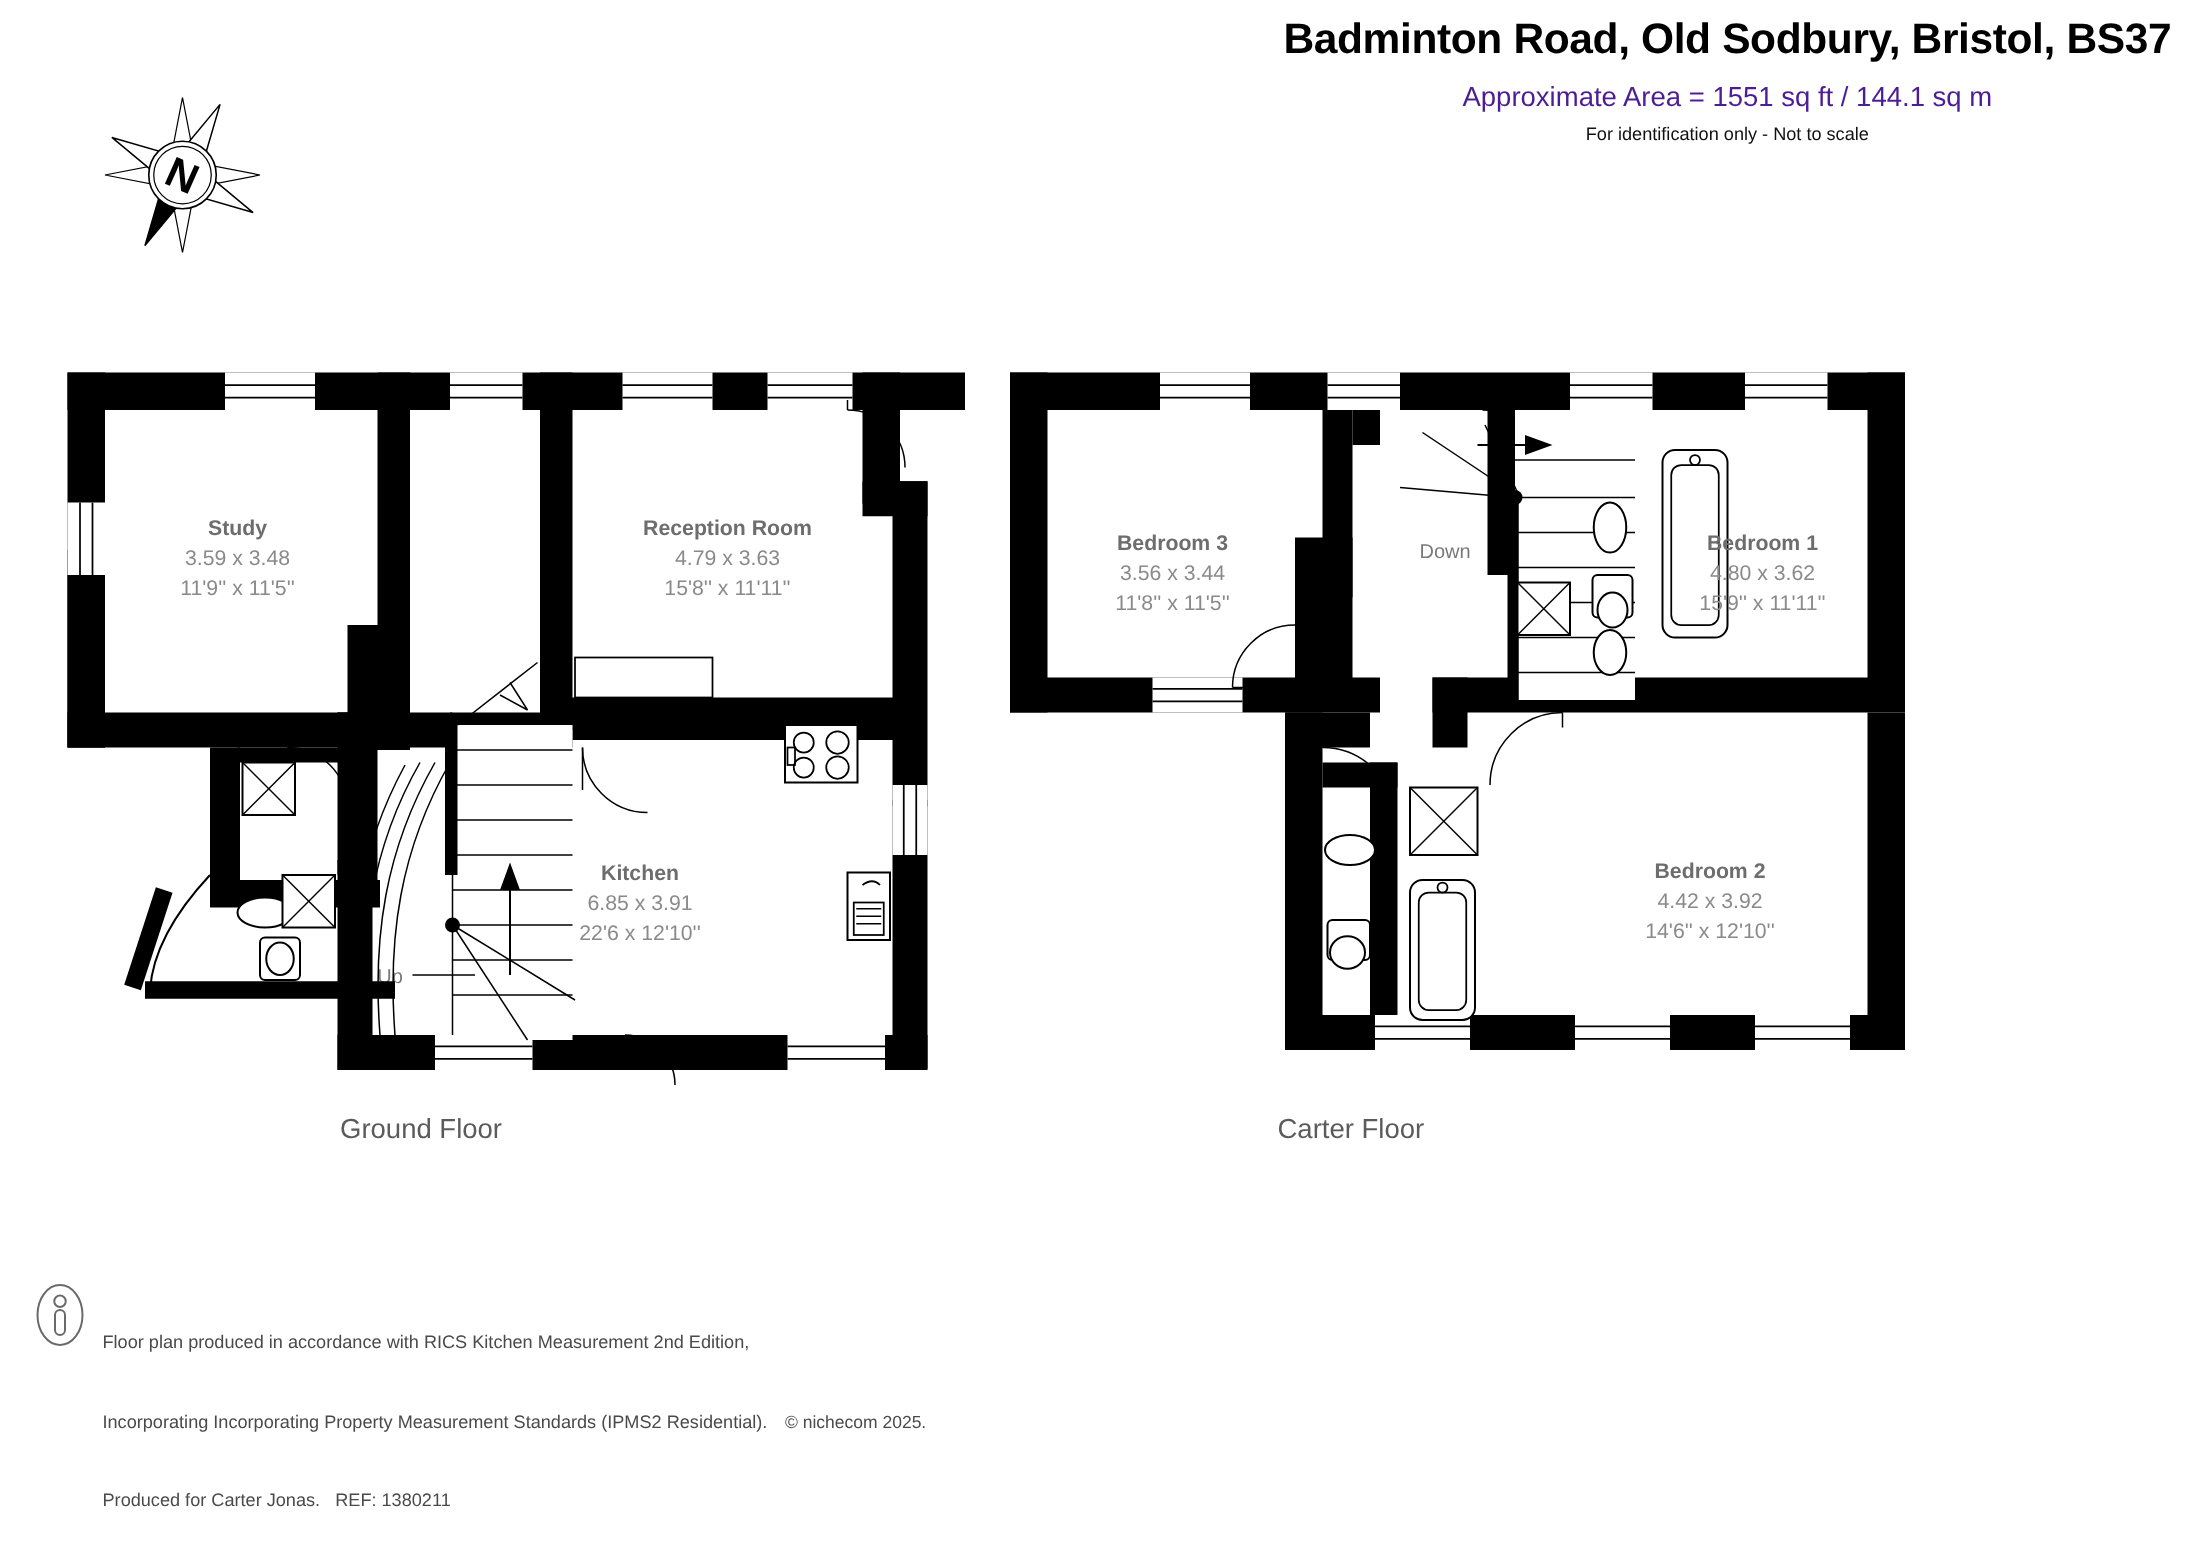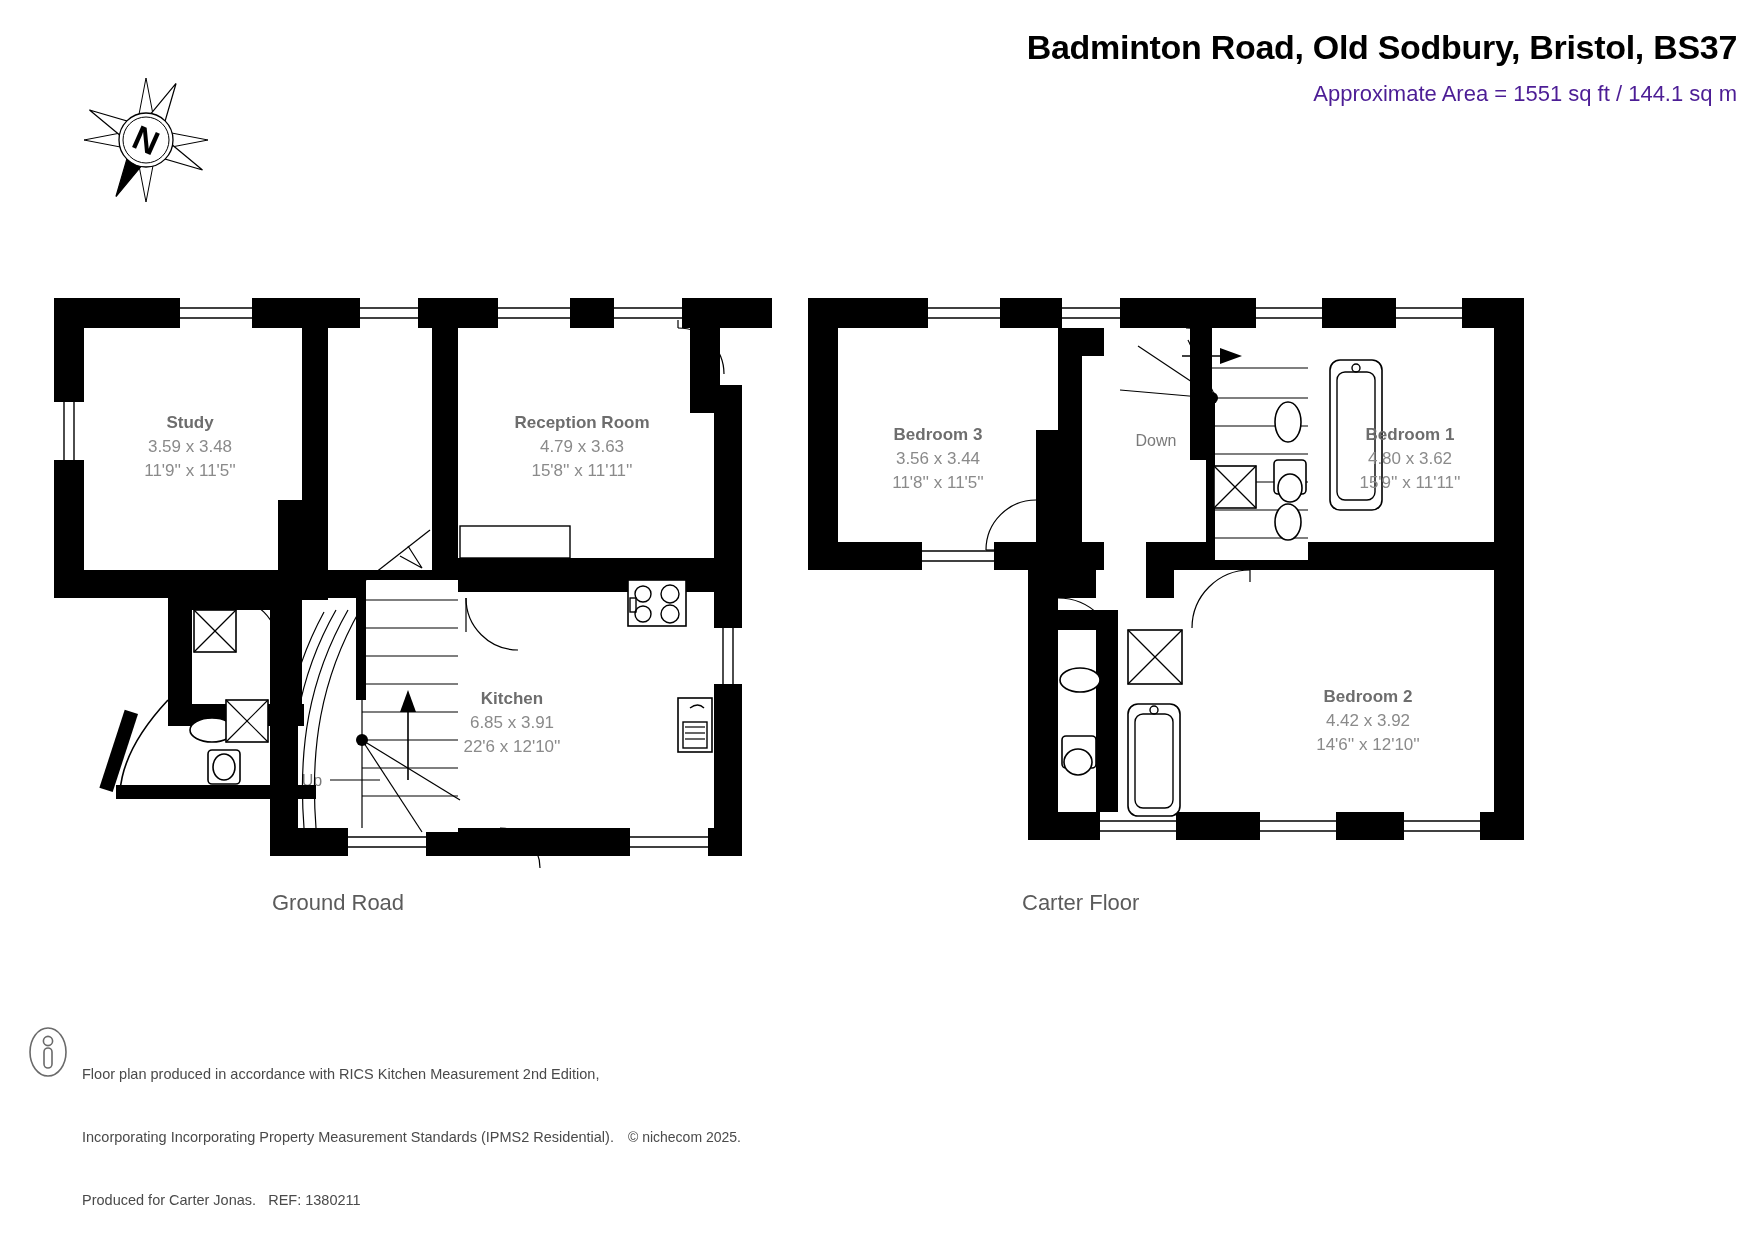--- a/index.html
+++ b/index.html
@@ -1,21 +1,21 @@
 <!DOCTYPE html>
 <html><head>
 <meta charset="utf-8">
 <style>
   html,body{margin:0;padding:0;background:#ffffff;}
   body{width:1755px;height:1241px;position:relative;overflow:hidden;
        font-family:"Liberation Sans","DejaVu Sans",sans-serif;}
   #root{position:absolute;inset:0;}
 
   
-  .header{position:absolute;right:18px;top:28px;text-align:right;}
+  .header{position:absolute;right:18px;top:12px;text-align:center;}
   .title{font-size:34px;font-weight:bold;color:#000;letter-spacing:-0.3px;
          font-family:"Liberation Sans","DejaVu Sans",sans-serif;line-height:1.15;}
   .subtitle{font-size:22px;color:#4c1d95;margin-top:14px;font-weight:400;}
   .note{font-size:14.5px;color:#111;margin-top:9px;font-weight:400;}
 
   
   .compass{position:absolute;left:78px;top:72px;width:136px;height:136px;}
 
   
   .plan{position:absolute;}
@@ -46,20 +46,21 @@
   .fix2{fill:none;stroke:#000;stroke-width:1.4;}
 </style>
 </head>
 <body>
 
 <div id="root">
 
   <div class="header">
     <div class="title">Badminton Road, Old Sodbury, Bristol, BS37</div>
     <div class="subtitle">Approximate Area = 1551 sq ft / 144.1 sq m</div>
+    <div class="note">For identification only - Not to scale</div>
   </div>
 
   <div class="compass">
     <svg viewBox="0 0 136 136" width="136" height="136">
 
       <g>
         <polygon points="68,6 78,58 68,68 58,58" fill="#ffffff" stroke="#000" stroke-width="1"></polygon>
         <polygon points="68,130 78,78 68,68 58,78" fill="#ffffff" stroke="#000" stroke-width="1"></polygon>
         <polygon points="6,68 58,78 68,68 58,58" fill="#ffffff" stroke="#000" stroke-width="1"></polygon>
         <polygon points="130,68 78,78 68,68 78,58" fill="#ffffff" stroke="#000" stroke-width="1"></polygon>
@@ -403,21 +404,21 @@
         <text class="rm-dim" x="620" y="184">4.80 x 3.62</text>
         <text class="rm-dim" x="620" y="208">15'9'' x 11'11''</text>
 
         <text class="rm-name" x="578" y="422">Bedroom 2</text>
         <text class="rm-dim" x="578" y="446">4.42 x 3.92</text>
         <text class="rm-dim" x="578" y="470">14'6'' x 12'10''</text>
       </g>
     </svg>
   </div>
 
-  <div class="floor-label" id="gf-label">Ground Road</div>
+  <div class="floor-label" id="gf-label">Ground Floor</div>
   <div class="floor-label" id="ff-label">Carter Floor</div>
 
   <div class="footer">
     <div class="footer-icon">
       <svg viewBox="0 0 40 52" width="40" height="52">
         <ellipse cx="20" cy="26" rx="18" ry="24" fill="none" stroke="#6a6a6a" stroke-width="1.6"></ellipse>
         <circle cx="20" cy="15" r="4.6" fill="none" stroke="#6a6a6a" stroke-width="1.6"></circle>
         <rect x="16" y="22" width="8" height="20" rx="4" fill="none" stroke="#6a6a6a" stroke-width="1.6"></rect>
       </svg>
     </div>

